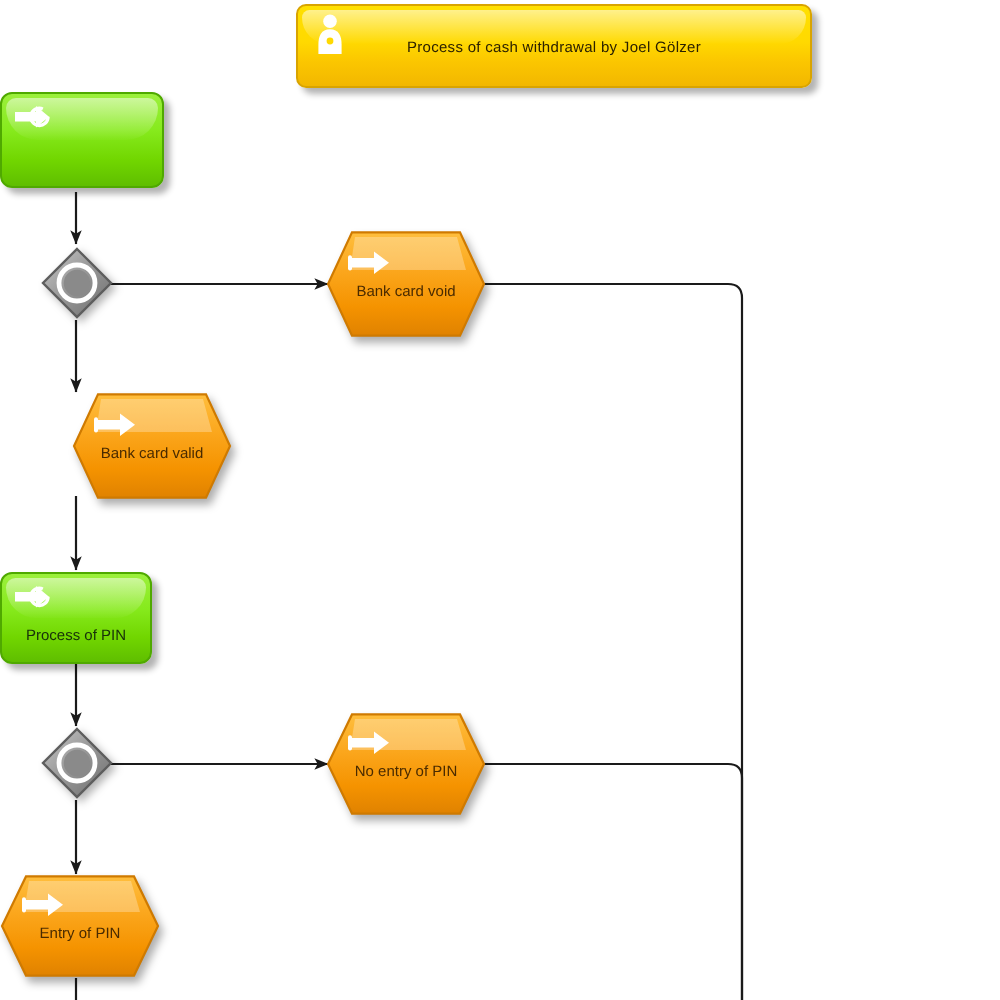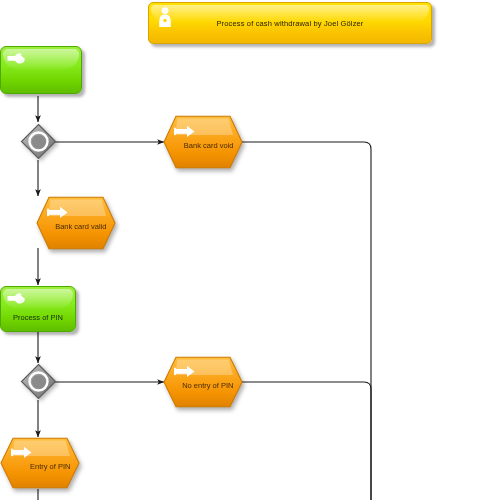--- a/index.html
+++ b/index.html
@@ -57,21 +57,21 @@
   .task .tlabel{
     position:absolute;left:3px;right:3px;top:20px;bottom:2px;
     display:flex;align-items:center;justify-content:center;text-align:center;
     font-size:7.5px;color:#17300a;line-height:1.25;
   }
 
   
   .hex{filter:drop-shadow(2px 3px 2px rgba(0,0,0,.32));}
   .hex .hlabel{
     position:absolute;left:12%;right:12%;top:48%;
-    text-align:right;font-size:7.5px;color:#4a2b00;line-height:1.2;
+    text-align:center;font-size:7.5px;color:#4a2b00;line-height:1.2;
   }
   .hex .hicon{position:absolute;left:14%;top:16%;width:28px;height:15px;}
 
   
   .gate{filter:drop-shadow(2px 2px 2px rgba(0,0,0,.30));}
 </style>
 </head>
 <body>
 
 <div id="canvas">
@@ -99,21 +99,21 @@
       <line x1="38" y1="400" x2="38" y2="437" marker-end="url(#ah)"></line>
 
       <path d="M242,142 L364,142 Q371,142 371,149 L371,500"></path>
 
       <path d="M242,382 L364,382 Q371,382 371,389 L371,500"></path>
 
       <line x1="38" y1="489" x2="38" y2="500"></line>
     </g>
   </svg>
 
-  <div class="node banner" style="left:148px;top:2px;width:284px;height:42px;">
+  <div class="node banner" style="left:148px;top:2px;width:258px;height:42px;">
     <div class="gloss"></div>
     <svg class="person" viewBox="0 0 16 22">
       <circle cx="8" cy="4.6" r="3.4" fill="#ffffff"></circle>
       <path d="M8 8.6 C3.6 8.6 2.2 12 2.2 16.2 L2.2 21 L13.8 21 L13.8 16.2 C13.8 12 12.4 8.6 8 8.6 Z" fill="#ffffff"></path>
       <circle cx="8" cy="14.5" r="1.7" fill="#ffd900"></circle>
     </svg>
     <div class="btext">Process of cash withdrawal by Joel Gölzer</div>
   </div>
 
   <div class="node task" style="left:0px;top:46px;width:82px;height:48px;">

